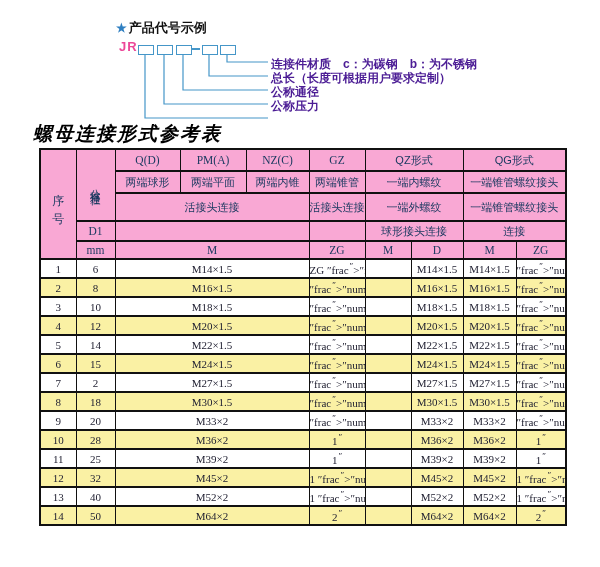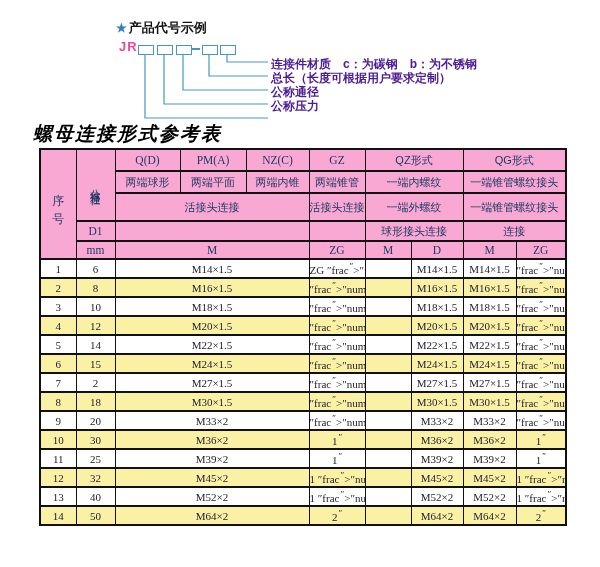--- a/index.html
+++ b/index.html
@@ -224,21 +224,21 @@
         <td>20</td>
         <td colspan="3">M33×2</td>
         <td><span class="&lt;span">″</span>frac<span class="pr">″</span>&gt;<span class="&lt;span">″</span>num&gt;3den&gt;4</td>
         <td></td>
         <td>M33×2</td>
         <td>M33×2</td>
         <td><span class="&lt;span">″</span>frac<span class="pr">″</span>&gt;<span class="&lt;span">″</span>num&gt;3den&gt;4</td>
       </tr>
       <tr class="alt">
         <td>10</td>
-        <td>30</td>
+        <td>28</td>
         <td colspan="3">M36×2</td>
         <td>1<span class="pr">″</span></td>
         <td></td>
         <td>M36×2</td>
         <td>M36×2</td>
         <td>1<span class="pr">″</span></td>
       </tr>
       <tr>
         <td>11</td>
         <td>25</td>

